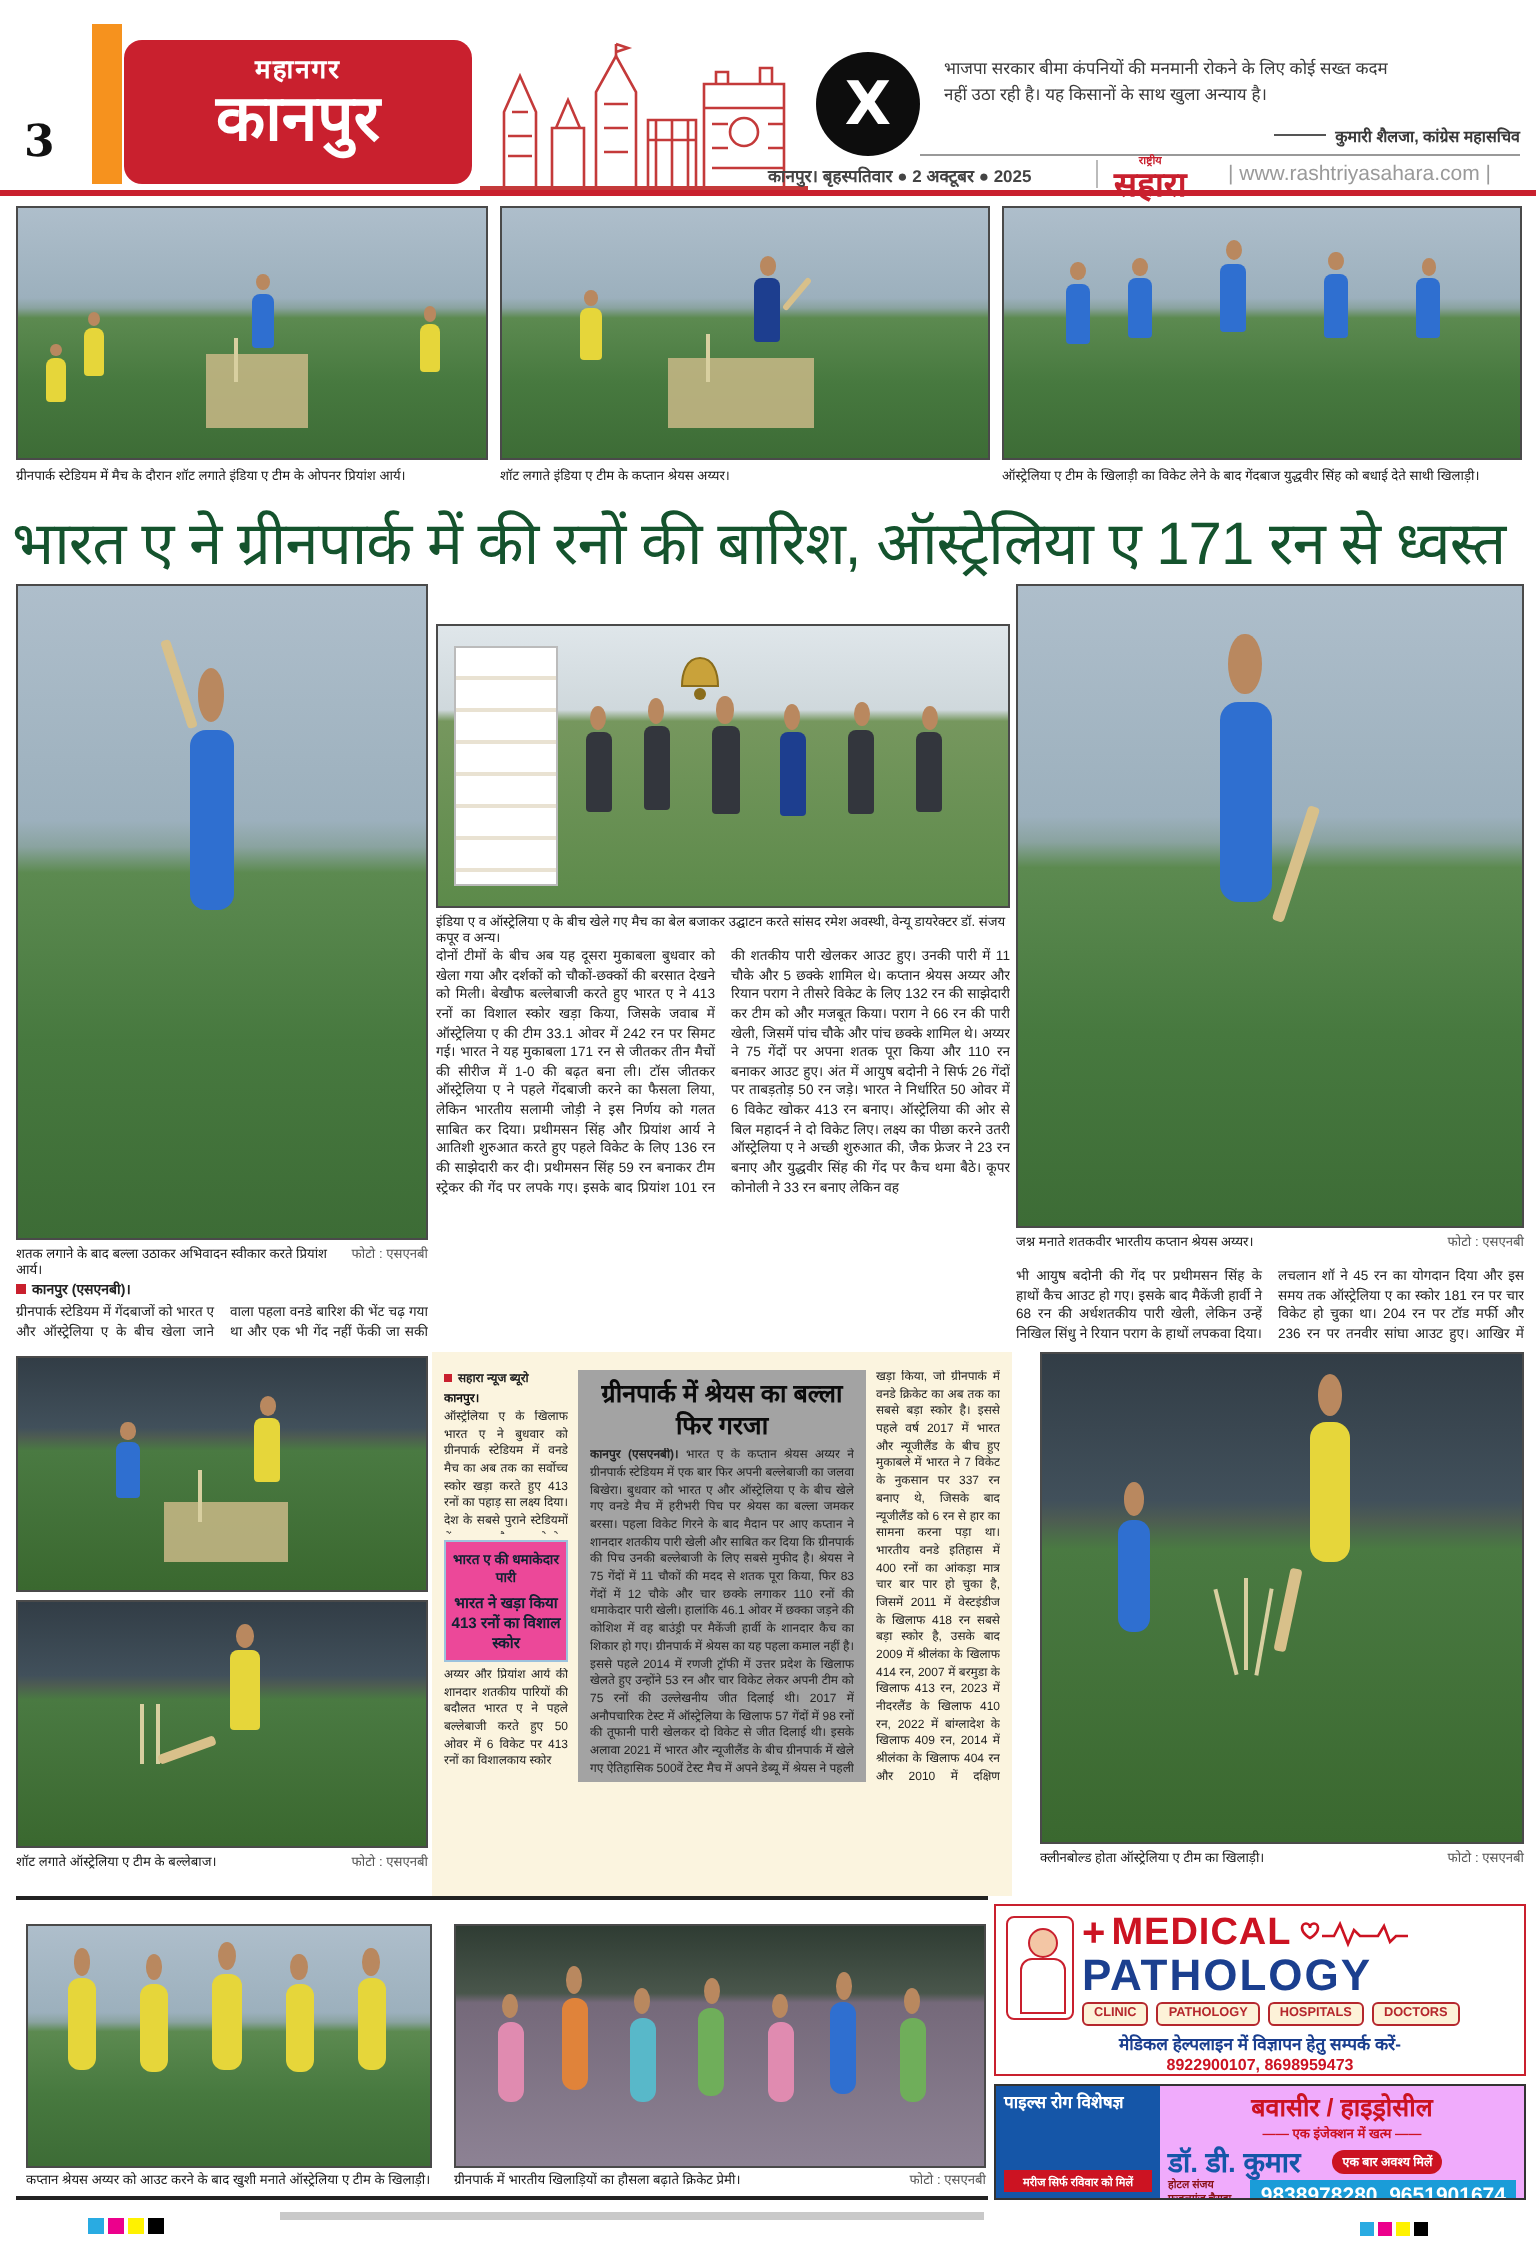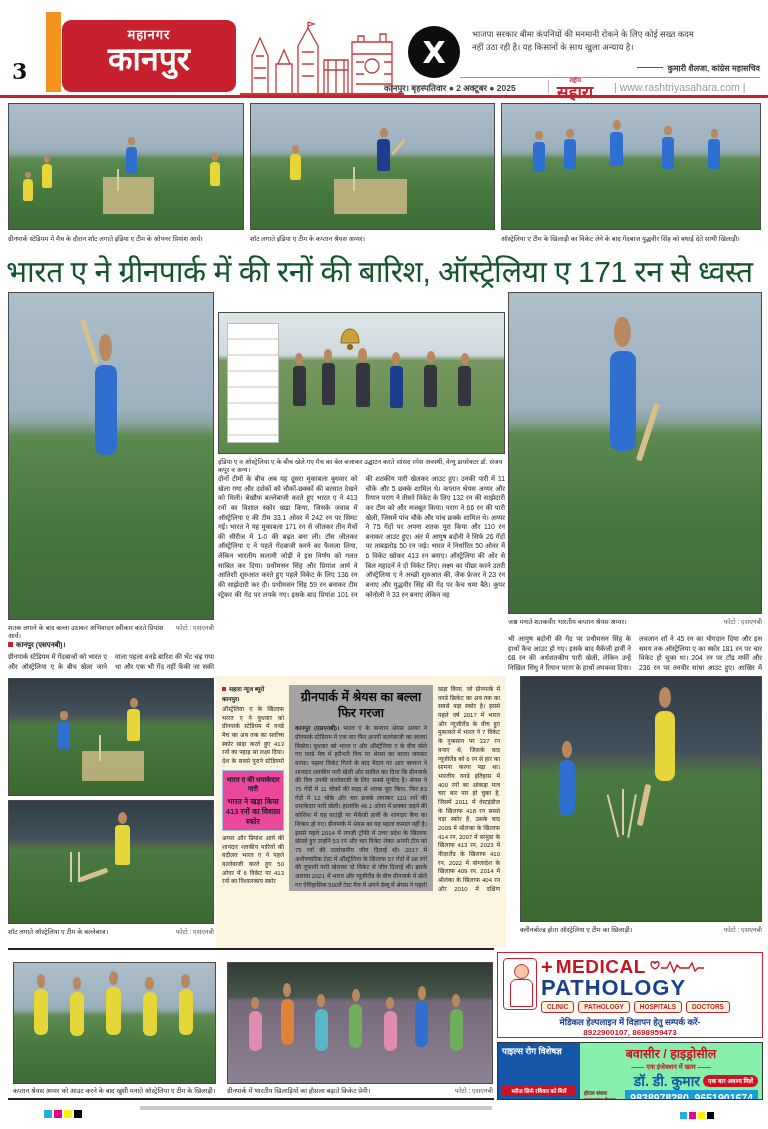--- a/index.html
+++ b/index.html
@@ -77,24 +77,24 @@
        padding:1.5px 5px;border-radius:3px;white-space:nowrap}
   .medline{color:#1b3f8f;font-size:8.6px;font-weight:bold;text-align:center;margin-top:3px}
   .medph{color:#cc1322;font-size:8px;font-weight:bold;text-align:center}
   .nurse{flex:0 0 34px;height:52px;border:1px solid #c9202e;border-radius:4px;position:relative;background:#fff}
   .nurse::before{content:"";position:absolute;left:10px;top:5px;width:13px;height:13px;border-radius:50%;background:#f3c6a5;border:1.5px solid #c9202e}
   .nurse::after{content:"";position:absolute;left:6px;top:20px;width:21px;height:26px;border-radius:6px 6px 0 0;background:#fff;border:1.5px solid #c9202e}
   .kumar{border:1px solid #333;display:flex;overflow:hidden}
   .kleft{flex:0 0 82px;background:#1556a8;color:#fff;padding:3px 4px;display:flex;flex-direction:column;justify-content:space-between}
   .kleft .kl1{font-size:8.6px;font-weight:900;line-height:1.2}
   .kleft .kl3{background:#cc1322;color:#fff;font-size:5.6px;font-weight:bold;text-align:center;padding:1.5px 1px}
-  .kright{flex:1;background:#86efac;padding:2px 4px;display:flex;flex-direction:column;justify-content:space-between}
+  .kright{flex:1;background:#f0abfc;padding:2px 4px;display:flex;flex-direction:column;justify-content:space-between}
   .kr1{color:#cc1322;font-size:12.5px;font-weight:900;text-align:center}
   .kr2{color:#cc1322;font-size:6.6px;font-weight:bold;text-align:center}
-  .kr3{display:flex;align-items:center;justify-content:flex-end;gap:3px}
+  .kr3{display:flex;align-items:center;justify-content:flex-start;gap:16px}
   .krname{color:#1556a8;font-size:14px;font-weight:900}
   .krpill{background:#cc1322;color:#fff;font-size:6.2px;font-weight:bold;border-radius:6px;padding:1.5px 5px;white-space:nowrap}
   .kr4{display:flex;align-items:stretch;gap:3px}
   .kaddr{color:#8a1016;font-size:5.4px;font-weight:bold;line-height:1.25;align-self:center}
   .kph{background:#1a9cd8;color:#fff;font-size:10.5px;font-weight:900;padding:2px 5px;white-space:nowrap}
 
   .mark{width:8px;height:8px;display:inline-block;margin-right:2px}
   .grayline{background:#c9c9c9}
   .rule-dark{background:#222}
   .rule-lite{background:#999}

